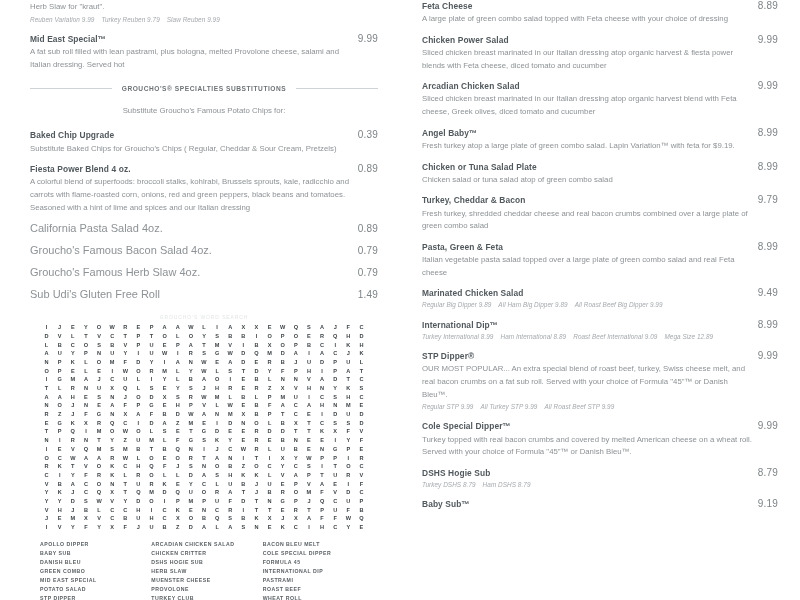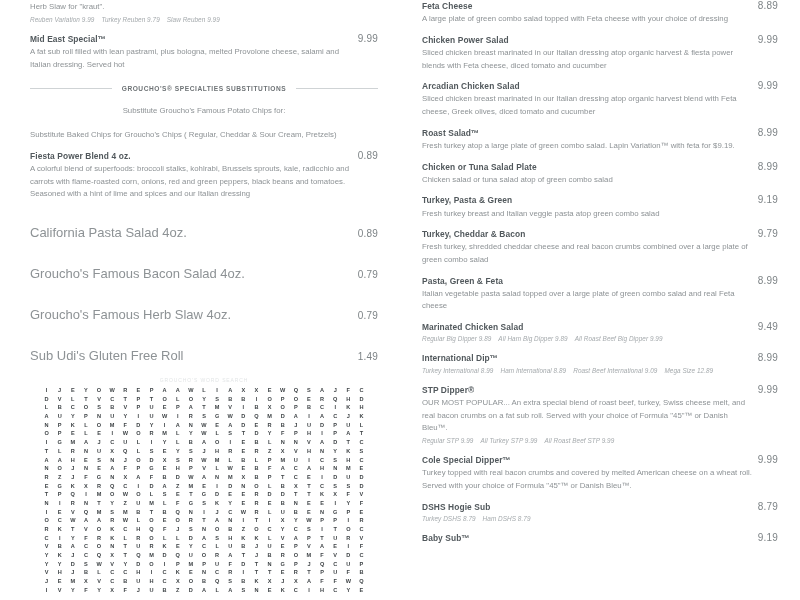--- a/index.html
+++ b/index.html
@@ -103,23 +103,22 @@
   }
 
   
   .price-row {
     display: flex;
     align-items: baseline;
     justify-content: space-between;
     margin-bottom: 10px;
   }
   .price-row .pr-label {
-    font-size: 13px;
+    font-size: 11px;
     color: #8d9295;
-    margin-top: 16px;
   }
   .price-row .pr-price {
     font-size: 10px;
     color: #7d8386;
     white-space: nowrap;
     letter-spacing: .2px;
   }
 
   
   .puzzle-wrap { margin-top: 14px; }
@@ -189,20 +188,24 @@
     <div class="divider">
       <div class="rule"></div>
       <div class="dtitle">GROUCHO'S® SPECIALTIES SUBSTITUTIONS</div>
       <div class="rule"></div>
     </div>
 
     <div class="sub-note">Substitute Groucho's Famous Potato Chips for:</div>
 
     <div id="left-sub-items">
         <div class="item">
+          <div class="item-head">
+            <div class="item-name">Baked Chip Upgrade</div>
+            <div class="item-price">0.39</div>
+          </div>
           <div class="item-desc">Substitute Baked Chips for Groucho's Chips ( Regular, Cheddar &amp; Sour Cream, Pretzels)</div>
         </div>
         <div class="item">
           <div class="item-head">
             <div class="item-name">Fiesta Power Blend 4 oz.</div>
             <div class="item-price">0.89</div>
           </div>
           <div class="item-desc">A colorful blend of superfoods: broccoli stalks, kohlrabi, Brussels sprouts, kale, radicchio and carrots with flame-roasted corn, onions, red and green peppers, black beans and tomatoes. Seasoned with a hint of lime and spices and our Italian dressing</div>
         </div>
       </div>
@@ -875,41 +878,34 @@
         </div>
         <div class="item">
           <div class="item-head">
             <div class="item-name">Arcadian Chicken Salad</div>
             <div class="item-price">9.99</div>
           </div>
           <div class="item-desc">Sliced chicken breast marinated in our Italian dressing atop organic harvest blend with Feta cheese, Greek olives, diced tomato and cucumber</div>
         </div>
         <div class="item">
           <div class="item-head">
-            <div class="item-name">Roast Salad™</div>
+            <div class="item-name">Angel Baby™</div>
             <div class="item-price">8.99</div>
           </div>
           <div class="item-desc">Fresh turkey atop a large plate of green combo salad. Lapin Variation™ with feta for $9.19.</div>
         </div>
         <div class="item">
           <div class="item-head">
             <div class="item-name">Chicken or Tuna Salad Plate</div>
             <div class="item-price">8.99</div>
           </div>
           <div class="item-desc">Chicken salad  or tuna salad atop of green combo salad</div>
         </div>
         <div class="item">
           <div class="item-head">
-            <div class="item-name">Turkey, Pasta &amp; Green</div>
-            <div class="item-price">9.19</div>
-          </div>
-          <div class="item-desc">Fresh turkey breast and Italian veggie pasta atop green combo salad</div>
-        </div>
-        <div class="item">
-          <div class="item-head">
             <div class="item-name">Turkey, Cheddar &amp; Bacon</div>
             <div class="item-price">9.79</div>
           </div>
           <div class="item-desc">Fresh turkey, shredded cheddar cheese and real bacon crumbs combined over a large plate of green combo salad</div>
         </div>
         <div class="item">
           <div class="item-head">
             <div class="item-name">Pasta, Green &amp; Feta</div>
             <div class="item-price">8.99</div>
           </div>

